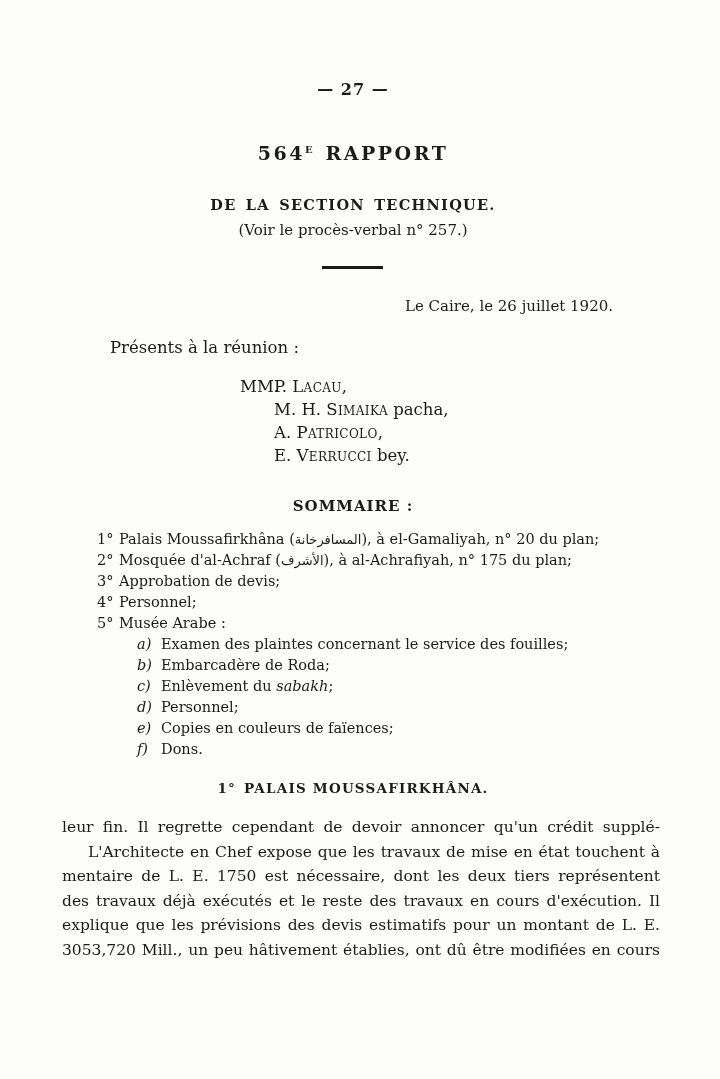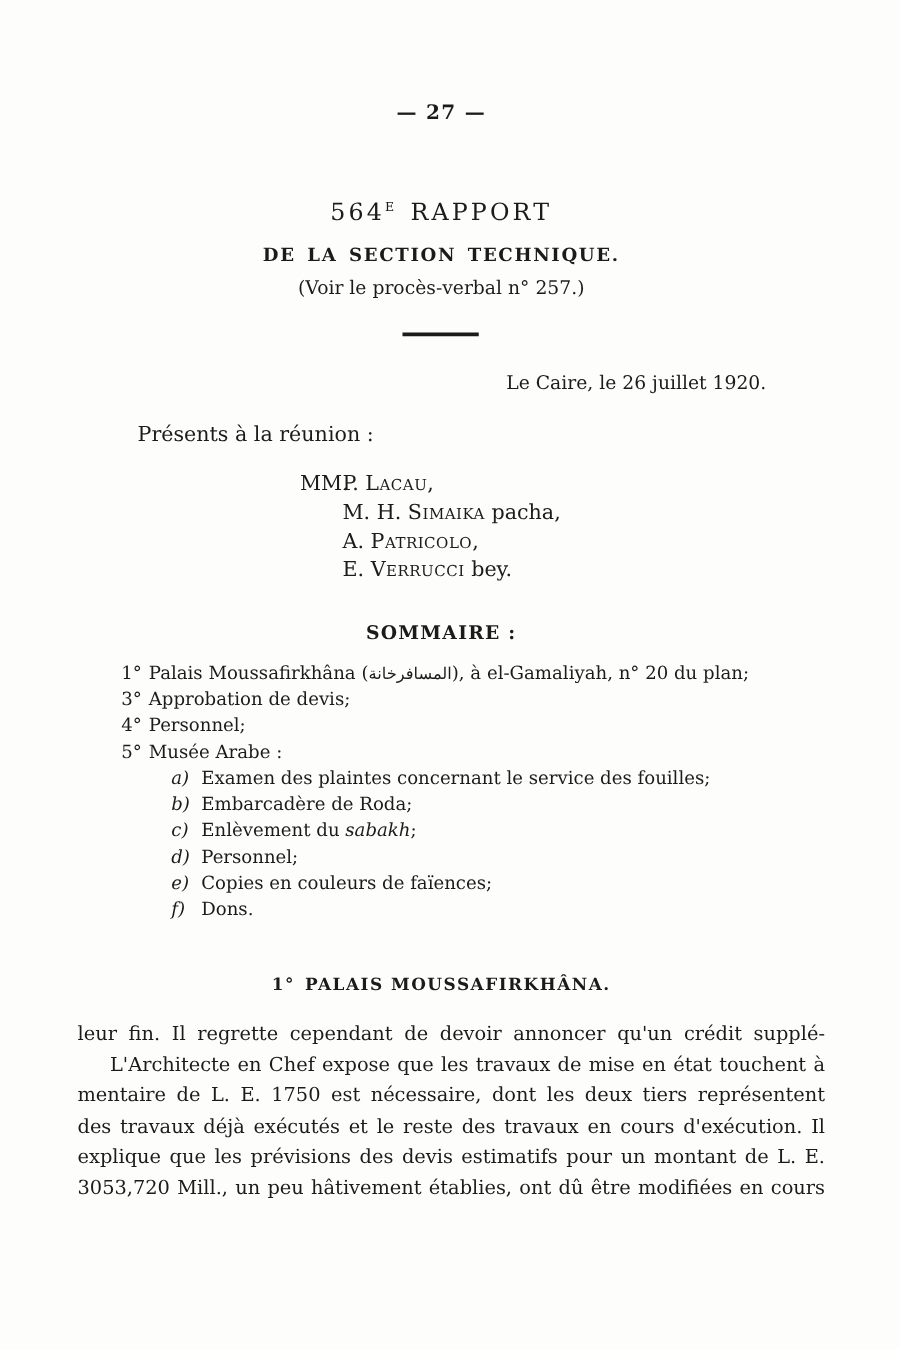--- a/index.html
+++ b/index.html
@@ -16,22 +16,22 @@
     overflow: hidden;
   }
   .centered { position: absolute; left: 0; width: 706px; text-align: center; }
 
   .page-number {
     top: 80px;
     font-size: 16px; font-weight: bold;
     letter-spacing: 1px;
   }
   .report-title {
-    top: 159px;
-    font-size: 19px; font-weight: normal;
+    top: 142px;
+    font-size: 19px; font-weight: bold;
     letter-spacing: 2.5px;
   }
   .report-title .sup {
     font-size: 10px;
     vertical-align: 7px;
     letter-spacing: 0;
     margin-right: 13px;
   }
   .subtitle {
     top: 196px;
@@ -130,20 +130,21 @@
     <div class="att-row"><span class="att-prefix">MM.</span><span><span>P. </span><span class="sc">Lacau</span><span>,</span></span></div>
     <div class="att-row"><span class="att-prefix"></span><span><span>M. H. </span><span class="sc">Simaika</span><span> pacha,</span></span></div>
     <div class="att-row"><span class="att-prefix"></span><span><span>A. </span><span class="sc">Patricolo</span><span>,</span></span></div>
     <div class="att-row"><span class="att-prefix"></span><span><span>E. </span><span class="sc">Verrucci</span><span> bey.</span></span></div>
   </div>
 
   <div class="centered sommaire-heading">SOMMAIRE :</div>
 
   <div class="sommaire">
     <div class="som-item"><span class="som-num">1°</span><span><span>Palais Moussafirkhâna (</span><span class="arabic">المسافرخانة</span><span>), à el-Gamaliyah, n° 20 du plan;</span></span></div>
+    <div class="som-item"><span class="som-num">2°</span><span><span>Mosquée d'al-Achraf (</span><span class="arabic">الأشرف</span><span>), à al-Achrafiyah, n° 175 du plan;</span></span></div>
     <div class="som-item"><span class="som-num">3°</span><span>Approbation de devis;</span></div>
     <div class="som-item"><span class="som-num">4°</span><span>Personnel;</span></div>
     <div class="som-item"><span class="som-num">5°</span><span>Musée Arabe :</span></div>
     <div class="som-sub"><span class="sub-letter">a)</span><span>Examen des plaintes concernant le service des fouilles;</span></div>
     <div class="som-sub"><span class="sub-letter">b)</span><span>Embarcadère de Roda;</span></div>
     <div class="som-sub"><span class="sub-letter">c)</span><span><span>Enlèvement du </span><span class="ital">sabakh</span><span>;</span></span></div>
     <div class="som-sub"><span class="sub-letter">d)</span><span>Personnel;</span></div>
     <div class="som-sub"><span class="sub-letter">e)</span><span>Copies en couleurs de faïences;</span></div>
     <div class="som-sub"><span class="sub-letter">f)</span><span>Dons.</span></div>
   </div>

